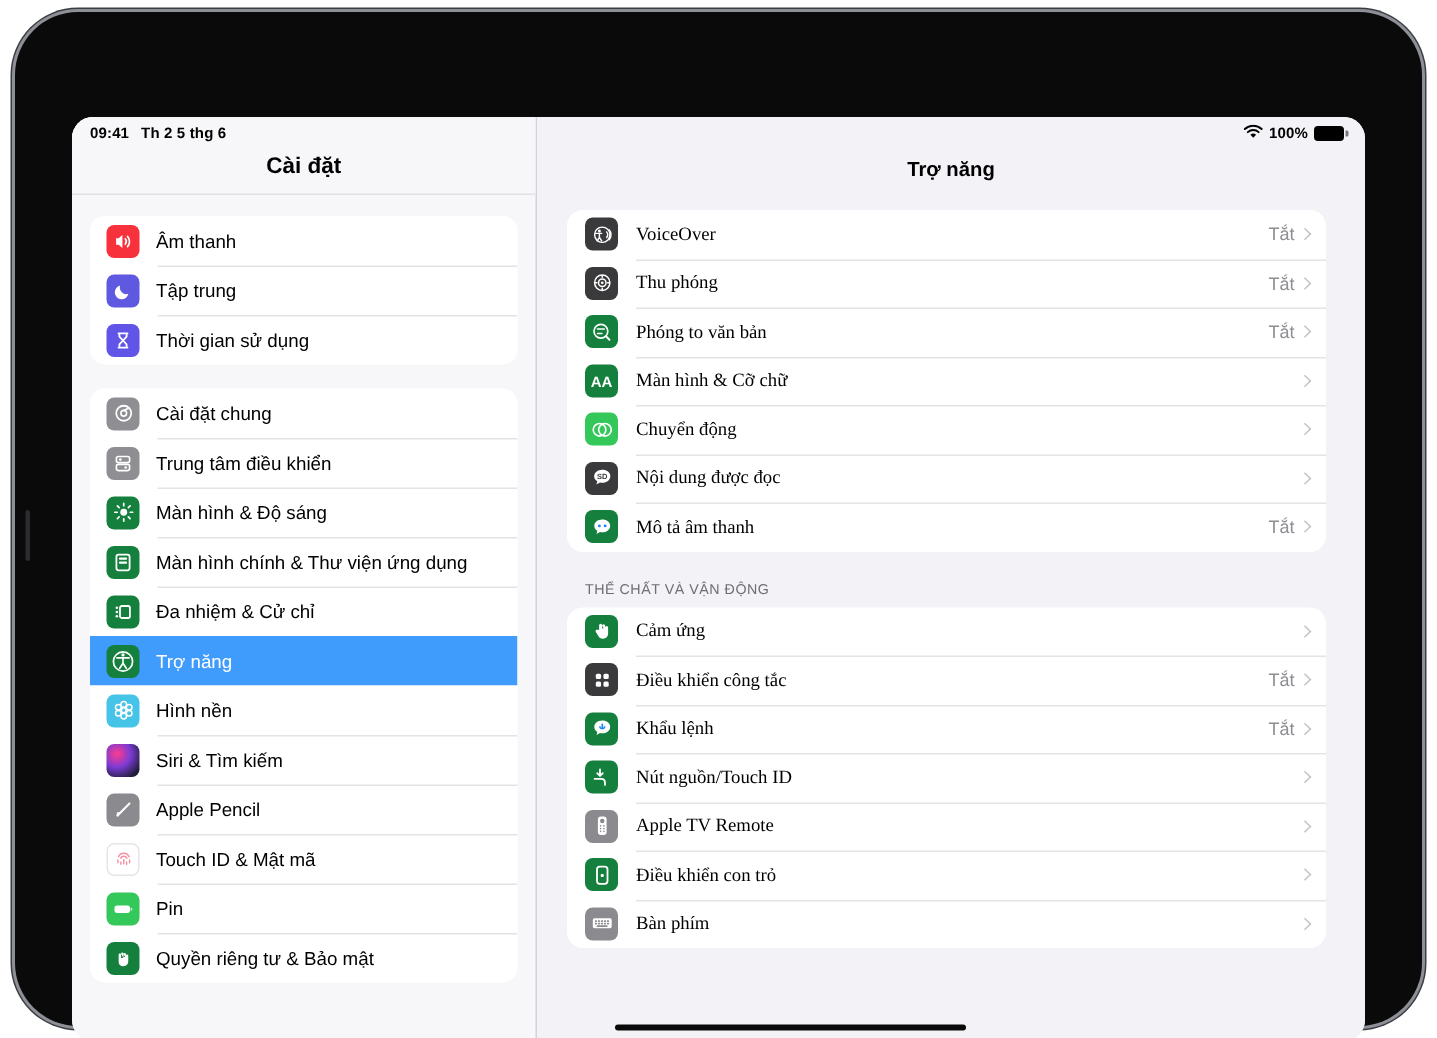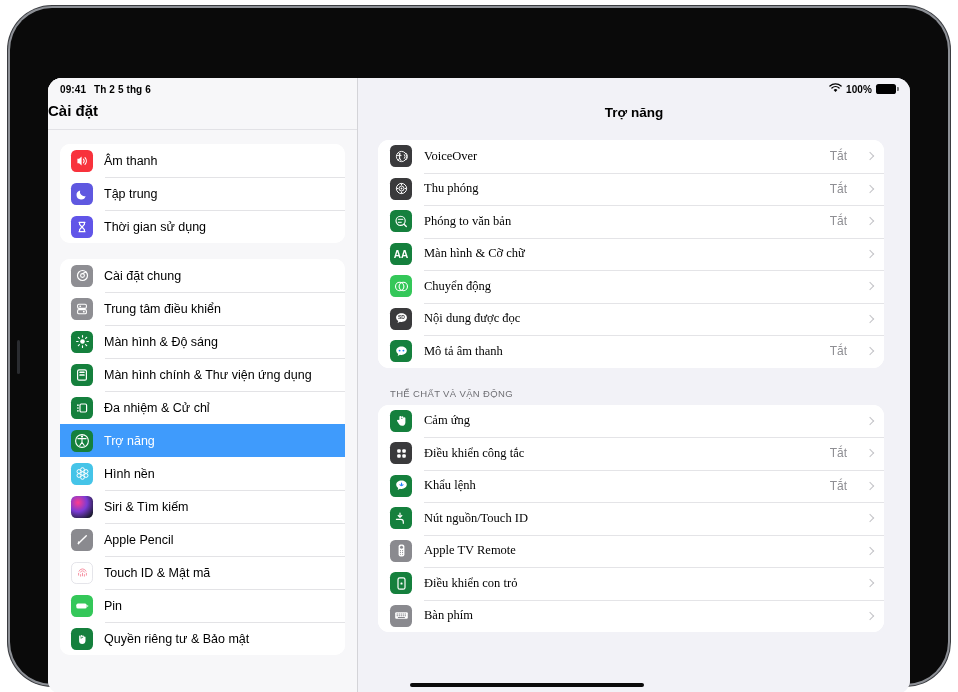--- a/index.html
+++ b/index.html
@@ -58,21 +58,21 @@
   
   #sidebar {
     width: 310px; height: 616px;
     background: #f7f7f9;
     position: relative;
     border-right: 1px solid #d4d4d8;
     display: flex; flex-direction: column;
   }
   #sidebar-header {
     height: 52px; flex: none;
-    display: flex; align-items: flex-end; justify-content: flex-start;
+    display: flex; align-items: flex-end; justify-content: center;
     padding-bottom: 10px;
     background: #f7f7f9;
     border-bottom: 1px solid #e2e2e6;
   }
   #sidebar-title { font-size: 15px; font-weight: bold; color: #000; }
   #sidebar-scroll {
     flex: 1; overflow: hidden;
     padding: 14px 12px 0 12px;
   }
   .side-group {
@@ -126,21 +126,21 @@
   .det-row {
     display: flex; align-items: center;
     height: 32.5px; padding-left: 12px; padding-right: 11px;
     position: relative; background: #fff;
   }
   .det-row + .det-row::before {
     content: ""; position: absolute; left: 46px; right: 0; top: 0;
     height: 1px; background: #e4e4e7;
   }
   .det-label { font-size: 12.5px; color: #000; margin-left: 12px; white-space: nowrap; font-family: Liberation Serif, serif; }
-  .det-right { margin-left: auto; display: flex; align-items: center; gap: 20px; }
+  .det-right { margin-left: auto; display: flex; align-items: center; gap: 4px; }
   .det-value { font-size: 12px; color: #8e8e93; }
   .chev {
     width: 6px; height: 6px;
     border-right: 1.6px solid #c3c3c7;
     border-top: 1.6px solid #c3c3c7;
     transform: rotate(45deg);
     display: inline-block;
   }
 
   

